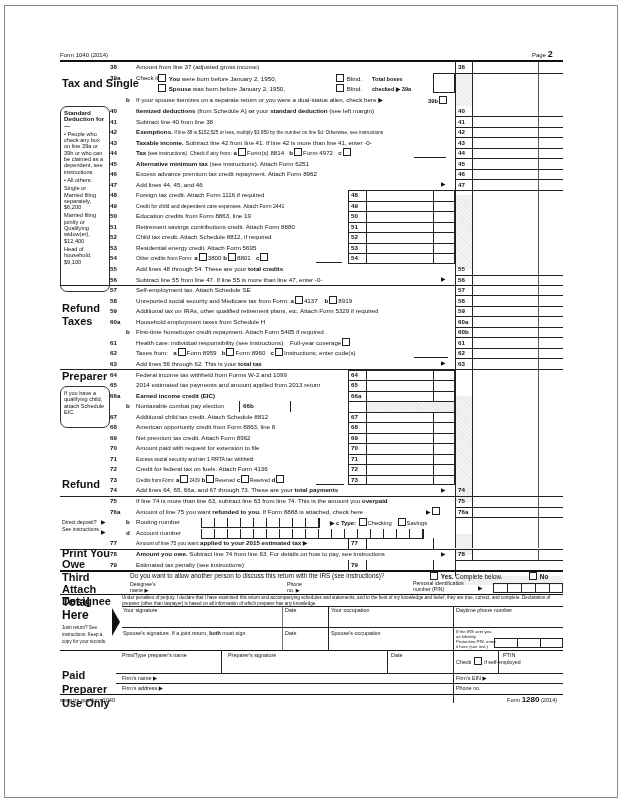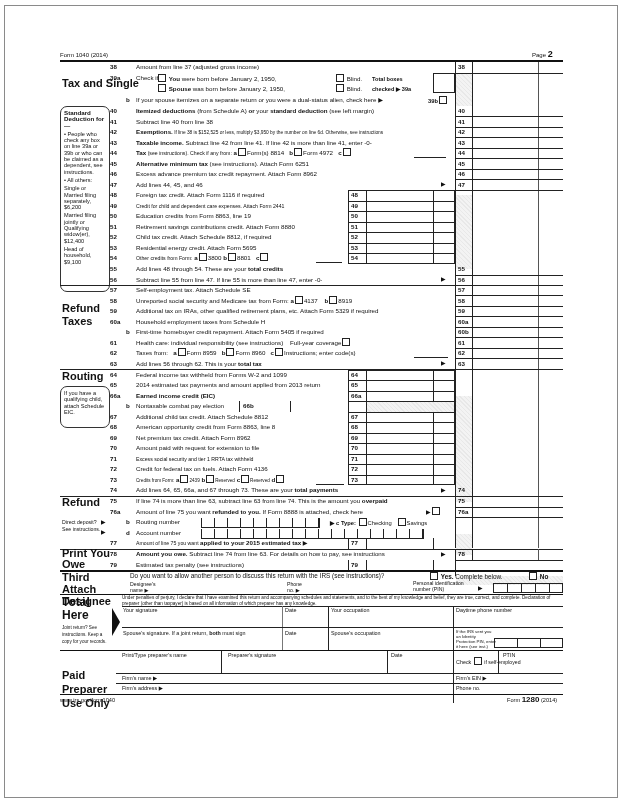--- a/index.html
+++ b/index.html
@@ -254,21 +254,21 @@
 <div class="col-num" style="left:456px;top:358.5px;">63</div>
 <div class="thin" style="left:455px;top:295.3px;width:108px;height:0.8px;"></div>
 <div class="thin" style="left:455px;top:305.8px;width:108px;height:0.8px;"></div>
 <div class="thin" style="left:455px;top:316.3px;width:108px;height:0.8px;"></div>
 <div class="thin" style="left:455px;top:326.8px;width:108px;height:0.8px;"></div>
 <div class="thin" style="left:455px;top:337.3px;width:108px;height:0.8px;"></div>
 <div class="thin" style="left:455px;top:347.8px;width:108px;height:0.8px;"></div>
 <div class="thin" style="left:455px;top:358.3px;width:108px;height:0.8px;"></div>
 <div class="thin" style="left:60px;top:369px;width:503px;height:1px;"></div>
 
-<div class="sec" style="left:62px;top:370px;">Routing</div>
+<div class="sec" style="left:62px;top:370px;">Preparer</div>
 <div class="sidebox" style="left:60px;top:386px;width:50px;height:42px;">
   <div style="white-space:normal;">If you have a qualifying child, attach Schedule EIC.</div>
 </div>
 
 <div class="row" style="top:369.5px;width:240px;">
     <span class="ln">64</span>
     <span class="lt">Federal income tax withheld from Forms W-2 and 1099</span>
   </div>
 <div class="row" style="top:380px;width:240px;">
     <span class="ln">65</span>
@@ -341,21 +341,21 @@
 <div class="col-num" style="left:349px;top:474.5px;">73</div>
 
 <div class="row" style="top:485px;width:345px;">
     <span class="ln">74</span>
     <span class="lt"><span>Add lines 64, 65, 66a, and 67 through 73. These are your </span><b>total payments</b></span>
   </div>
 <div class="abs arrow" style="left:441px;top:485.5px;">▶</div>
 <div class="col-num" style="left:456px;top:485px;">74</div>
 <div class="thin" style="left:60px;top:495.5px;width:503px;height:1px;"></div>
 
-<div class="sec" style="left:62px;top:496px;">Refund</div>
+<div class="sec" style="left:62px;top:478px;">Refund</div>
 <div class="row" style="top:496px;width:345px;">
     <span class="ln">75</span>
     <span class="lt"><span>If line 74 is more than line 63, subtract line 63 from line 74. This is the amount you </span><b>overpaid</b></span>
   </div>
 <div class="col-num" style="left:456px;top:496px;">75</div>
 <div class="thin" style="left:455px;top:506.5px;width:108px;height:0.8px;"></div>
 <div class="row" style="top:506.5px;width:345px;">
     <span class="ln">76a</span>
     <span class="lt"><span>Amount of line 75 you want </span><b>refunded to you.</b><span> If Form 8888 is attached, check here</span></span>
   </div>

